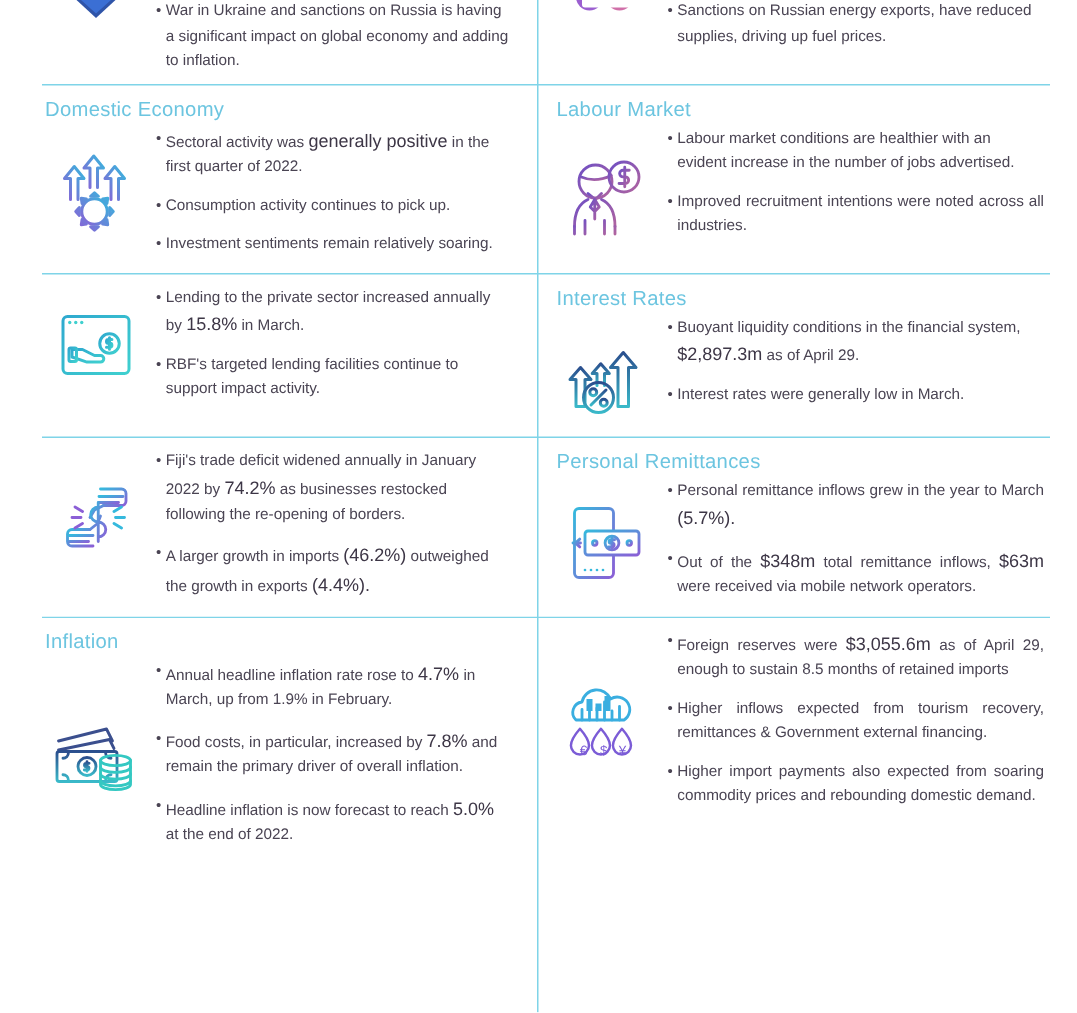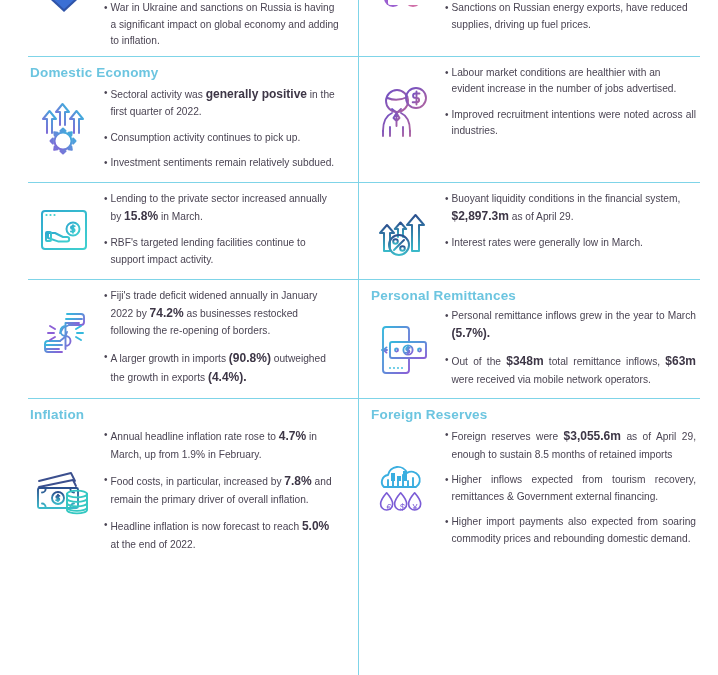--- a/index.html
+++ b/index.html
@@ -55,21 +55,21 @@
     width: 359px;
     position: relative;
     padding: 9px 20px 10px 30px;
   }
 
   .panel.right { padding-left: 12px; padding-right: 22px; }
 
   .panel-title {
     color: #6cc5e0;
     font-size: 13.5px;
-    font-weight: 700;
+    font-weight: 400;
     letter-spacing: 0.2px;
     margin-bottom: 5px;
     white-space: nowrap;
   }
 
   .panel-body {
     display: flex;
     align-items: flex-start;
     gap: 6px;
   }
@@ -106,21 +106,21 @@
     font-size: 10px;
     line-height: 1.62;
     color: #4a4453;
   }
 
   .bullet .txt { flex: 1 1 auto; }
 
   .bullet.justify .txt { text-align: justify; }
 
   .bullet .txt b {
-    font-weight: 700;
+    font-weight: 400;
     font-size: 12px;
     color: #3d3646;
   }
 
   
   .row-top .panel { padding-top: 0; padding-bottom: 6px; }
   .row-top .panel-body { align-items: flex-start; }
   .row-top .icon-wrap { padding-top: 0; height: 34px; align-items: flex-start; overflow: hidden; }
   .row-top .bullet { margin-top: 0; }
 
@@ -218,27 +218,28 @@
             <div class="bullet">
               <span class="dot">•</span>
               <span class="txt">Sectoral activity was <b>generally positive</b> in the first quarter of 2022.</span>
             </div>
             <div class="bullet">
               <span class="dot">•</span>
               <span class="txt">Consumption activity continues to pick up.</span>
             </div>
             <div class="bullet">
               <span class="dot">•</span>
-              <span class="txt">Investment sentiments remain relatively subdued.</span>
+              <span class="txt">Investment sentiments remain relatively soaring.</span>
             </div>
           </div>
         </div>
       </div>
 
       <div class="panel right">
+        <div class="panel-title">Labour Market</div>
         <div class="panel-body">
           <div class="icon-wrap">
             <svg width="62" height="62" viewBox="0 0 62 62" fill="none" stroke="url(#gradPurple)" stroke-width="1.9" stroke-linejoin="round" stroke-linecap="round">
               <path d="M12 22 a11 11 0 0 1 22 0 a11 11 0 0 1 -22 0 z"></path>
               <path d="M13.5 19 q9.5 4 20 -1"></path>
               <path d="M18 30 l5 4 4 -4"></path>
               <path d="M9 52 q0 -14 9 -18 M36 52 q0 -14 -9 -18"></path>
               <path d="M22.5 34 v13 M22.5 34 l-3 5 3 3 3 -3 z"></path>
               <path d="M9 52 v5 M16 48 v9 M29 48 v9 M36 52 v5"></path>
               <circle cx="42" cy="19" r="10"></circle>
@@ -283,20 +284,21 @@
             </div>
             <div class="bullet">
               <span class="dot">•</span>
               <span class="txt">RBF's targeted lending facilities continue to support impact activity.</span>
             </div>
           </div>
         </div>
       </div>
 
       <div class="panel right">
+        <div class="panel-title">Interest Rates</div>
         <div class="panel-body">
           <div class="icon-wrap">
             <svg width="62" height="56" viewBox="0 0 62 56" fill="none" stroke="url(#gradBlueD)" stroke-width="2" stroke-linejoin="round" stroke-linecap="round">
               <path d="M10 46 V28 l-4 0 7 -8 7 8 -4 0 V46 z"></path>
               <path d="M24 32 V24 l-3.2 0 5.7 -6.5 5.7 6.5 -3.2 0 V32"></path>
               <path d="M38 46 V20 l-5 0 8.5 -10 8.5 10 -5 0 V46 z"></path>
               <circle cx="25" cy="40" r="10"></circle>
               <circle cx="21.5" cy="36.5" r="2.3"></circle>
               <circle cx="28.5" cy="43.5" r="2.3"></circle>
               <path d="M30 35 L20 45"></path>
@@ -333,21 +335,21 @@
               <path d="M43 27 l5 -3 M44 31 l6 0 M43 35 l5 3" stroke="#35b9dd"></path>
             </svg>
           </div>
           <div class="bullets">
             <div class="bullet">
               <span class="dot">•</span>
               <span class="txt">Fiji's trade deficit widened annually in January 2022 by <b>74.2%</b> as businesses restocked following the re-opening of borders.</span>
             </div>
             <div class="bullet">
               <span class="dot">•</span>
-              <span class="txt">A larger growth in imports <b>(90.8%)</b> outweighed the growth in exports <b>(4.4%).</b></span>
+              <span class="txt">A larger growth in imports <b>(46.2%)</b> outweighed the growth in exports <b>(4.4%).</b></span>
             </div>
           </div>
         </div>
       </div>
 
       <div class="panel right">
         <div class="panel-title">Personal Remittances</div>
         <div class="panel-body">
           <div class="icon-wrap">
             <svg width="62" height="56" viewBox="0 0 62 56" fill="none" stroke="url(#gradBP)" stroke-width="1.9" stroke-linejoin="round" stroke-linecap="round">
@@ -408,21 +410,20 @@
             </div>
             <div class="bullet">
               <span class="dot">•</span>
               <span class="txt">Headline inflation is now forecast to reach <b>5.0%</b> at the end of 2022.</span>
             </div>
           </div>
         </div>
       </div>
 
       <div class="panel right">
-        <div class="panel-title">Foreign Reserves</div>
         <div class="panel-body">
           <div class="icon-wrap" style="padding-top:38px">
             <svg width="62" height="58" viewBox="0 0 62 58" fill="none" stroke="url(#gradBP)" stroke-width="1.9" stroke-linejoin="round" stroke-linecap="round">
               <path d="M10 22 a7 7 0 0 1 4 -12 a10 10 0 0 1 19 -2 a7.5 7.5 0 0 1 9 14 z" stroke="#3aaee0"></path>
               <path d="M14 22 v-7 M19 22 v-11 M24 22 v-8 M29 22 v-12 M34 22 v-6 M39 22 v-9" stroke="#3aaee0"></path>
               <rect x="17" y="8" width="4" height="8" fill="#3aaee0" stroke="none"></rect>
               <rect x="23" y="11" width="4" height="5" fill="#3aaee0" stroke="none"></rect>
               <rect x="29" y="6" width="4" height="10" fill="#3aaee0" stroke="none"></rect>
               <path d="M13 46 a7 7 0 0 0 14 0 c0 -5 -7 -13 -7 -13 s-7 8 -7 13 z" transform="translate(-8,-4) scale(0.86) translate(4,4)" stroke="#7b5cd6"></path>
               <path d="M13 46 a7 7 0 0 0 14 0 c0 -5 -7 -13 -7 -13 s-7 8 -7 13 z" transform="translate(6,-4) scale(0.86) translate(4,4)" stroke="#7b5cd6"></path>

